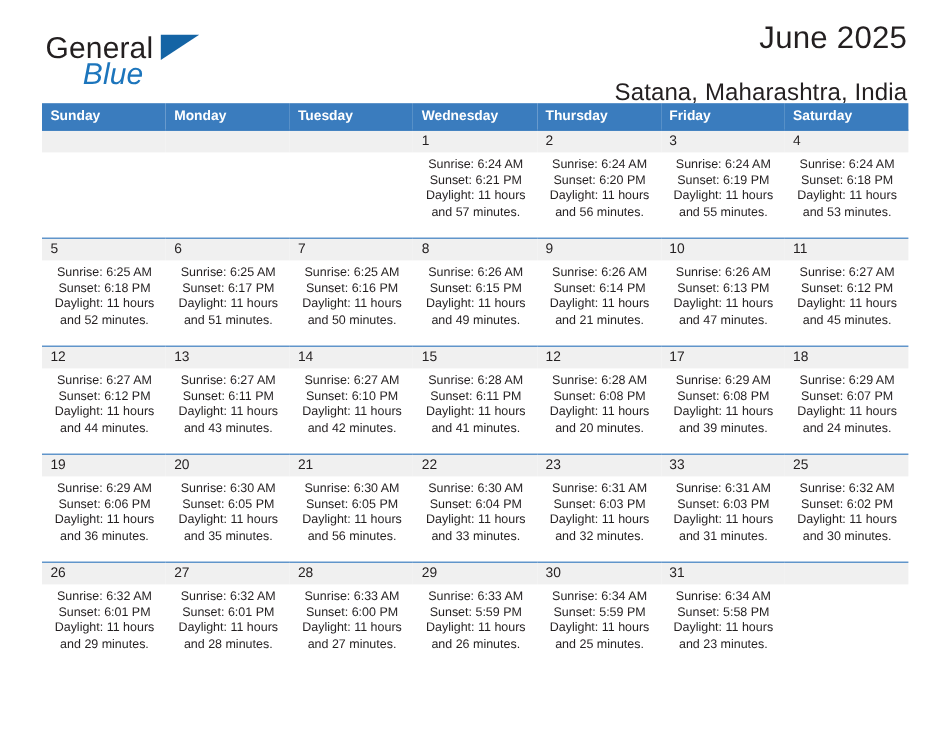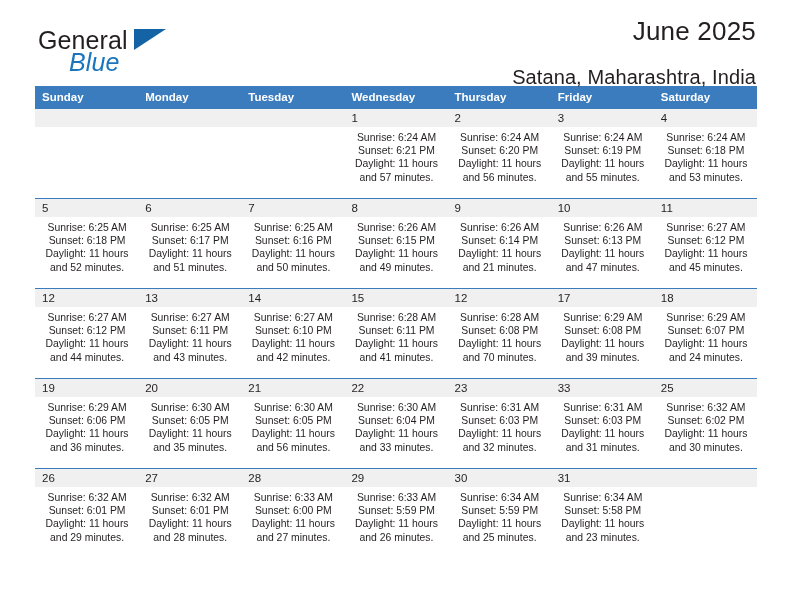--- a/index.html
+++ b/index.html
@@ -265,21 +265,21 @@
               <div>Daylight: 11 hours</div>
               <div>and 41 minutes.</div>
             </div>
           </td>
           <td>
             <div class="daynum">12</div>
             <div class="info">
               <div>Sunrise: 6:28 AM</div>
               <div>Sunset: 6:08 PM</div>
               <div>Daylight: 11 hours</div>
-              <div>and 70 minutes.</div>
+              <div>and 20 minutes.</div>
             </div>
           </td>
           <td>
             <div class="daynum">17</div>
             <div class="info">
               <div>Sunrise: 6:29 AM</div>
               <div>Sunset: 6:08 PM</div>
               <div>Daylight: 11 hours</div>
               <div>and 39 minutes.</div>
             </div>

